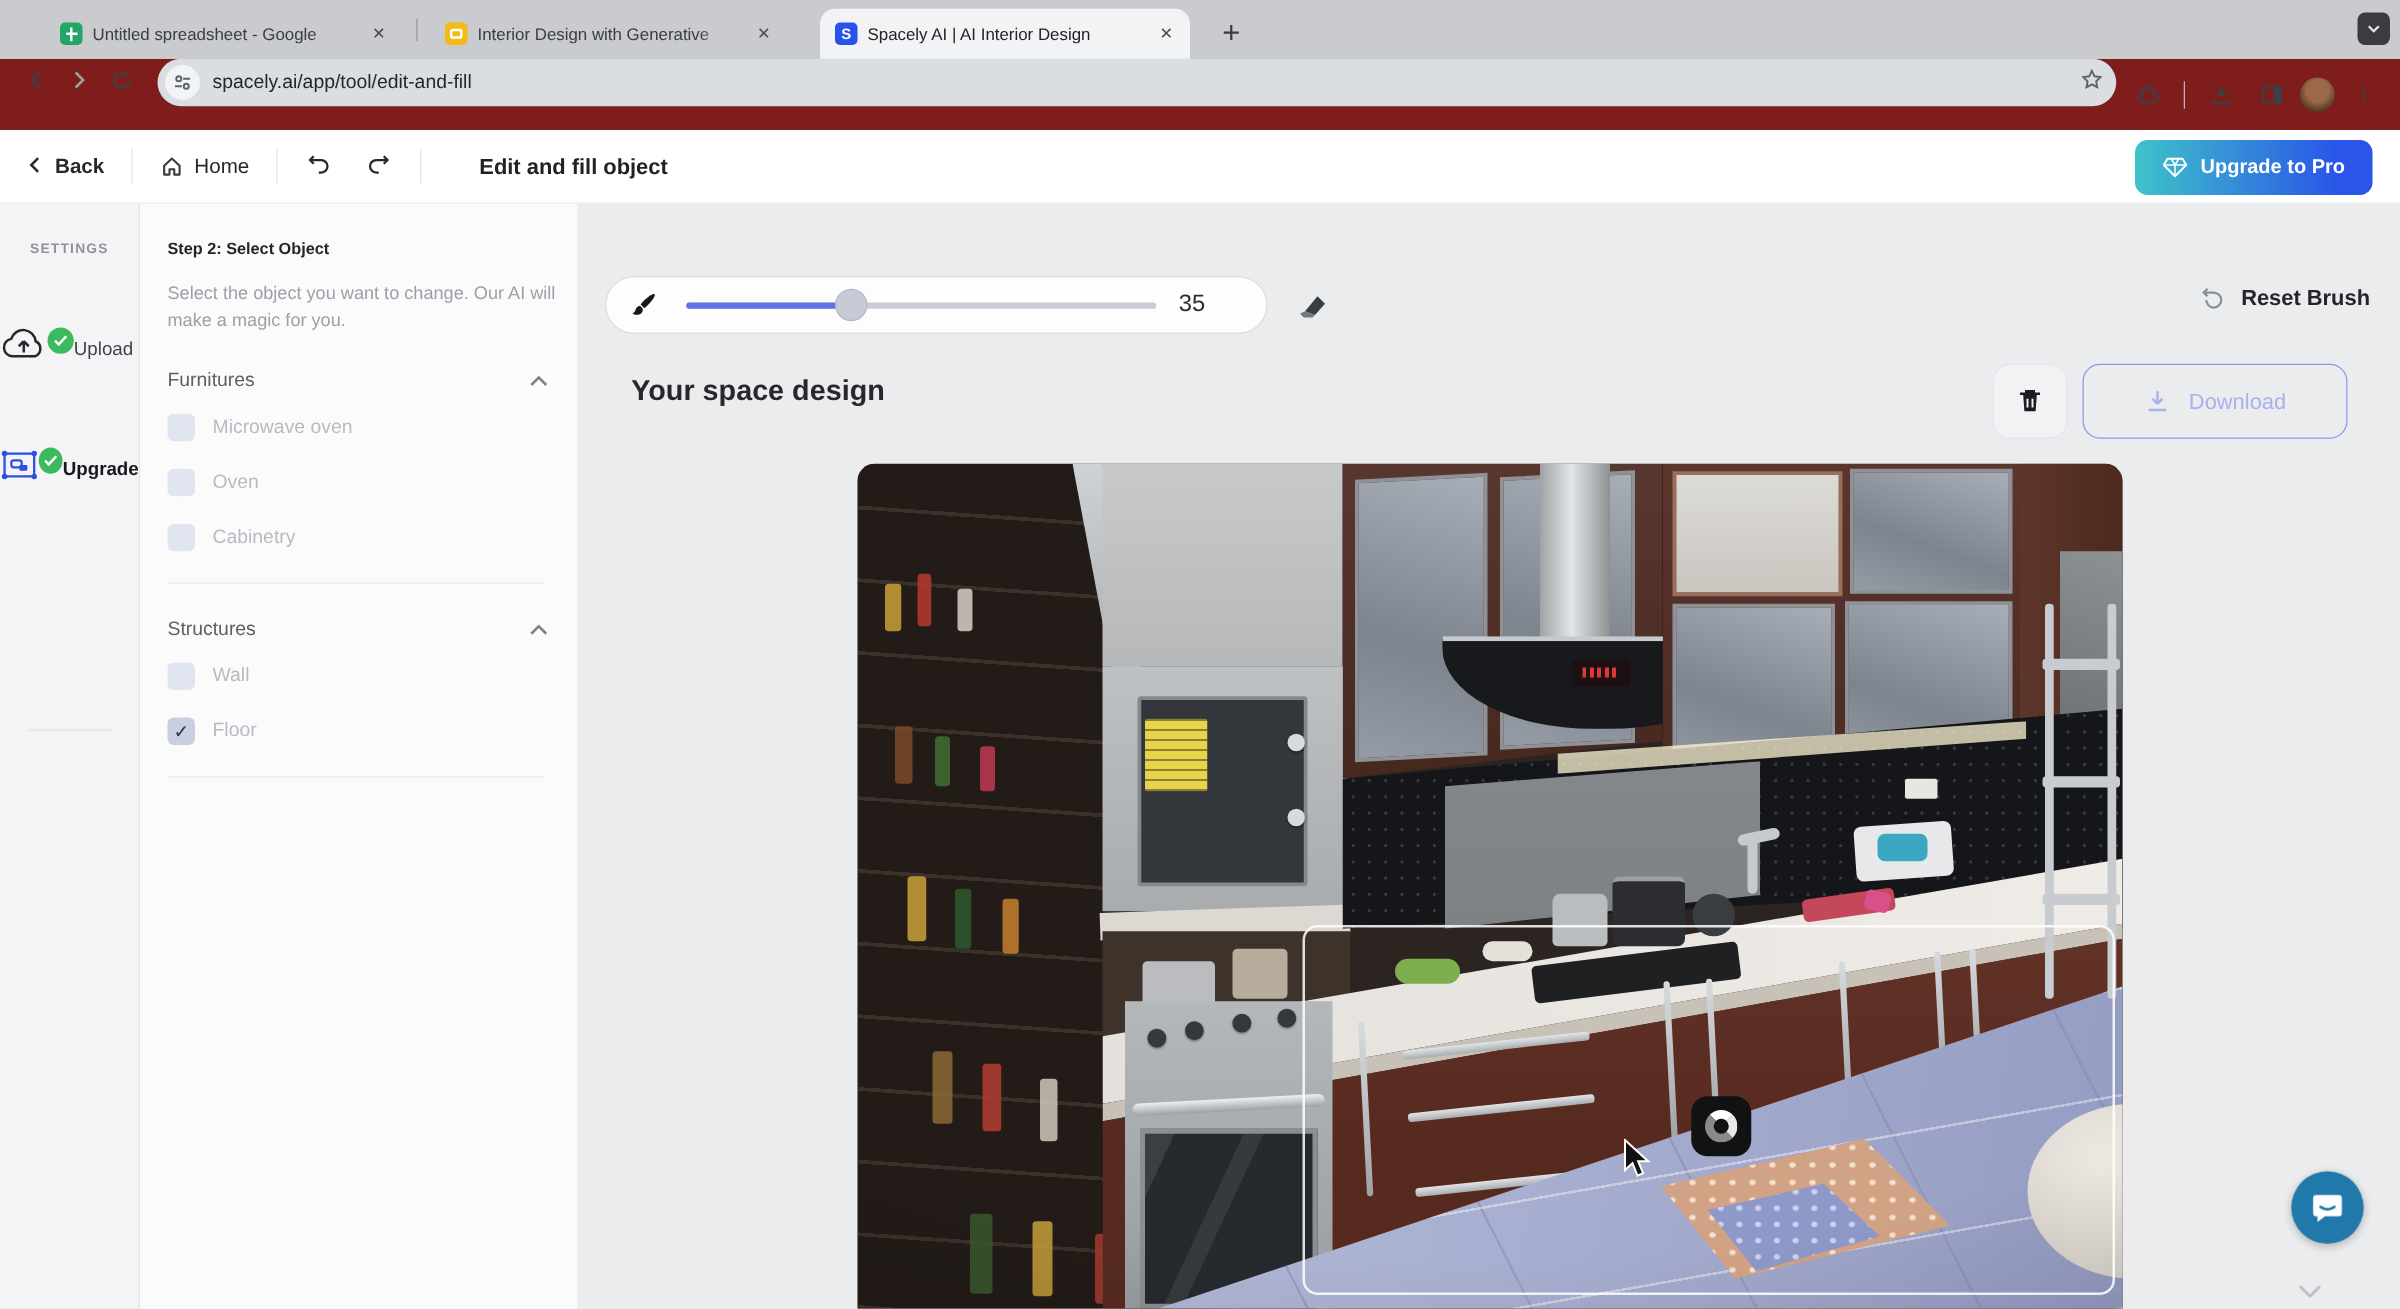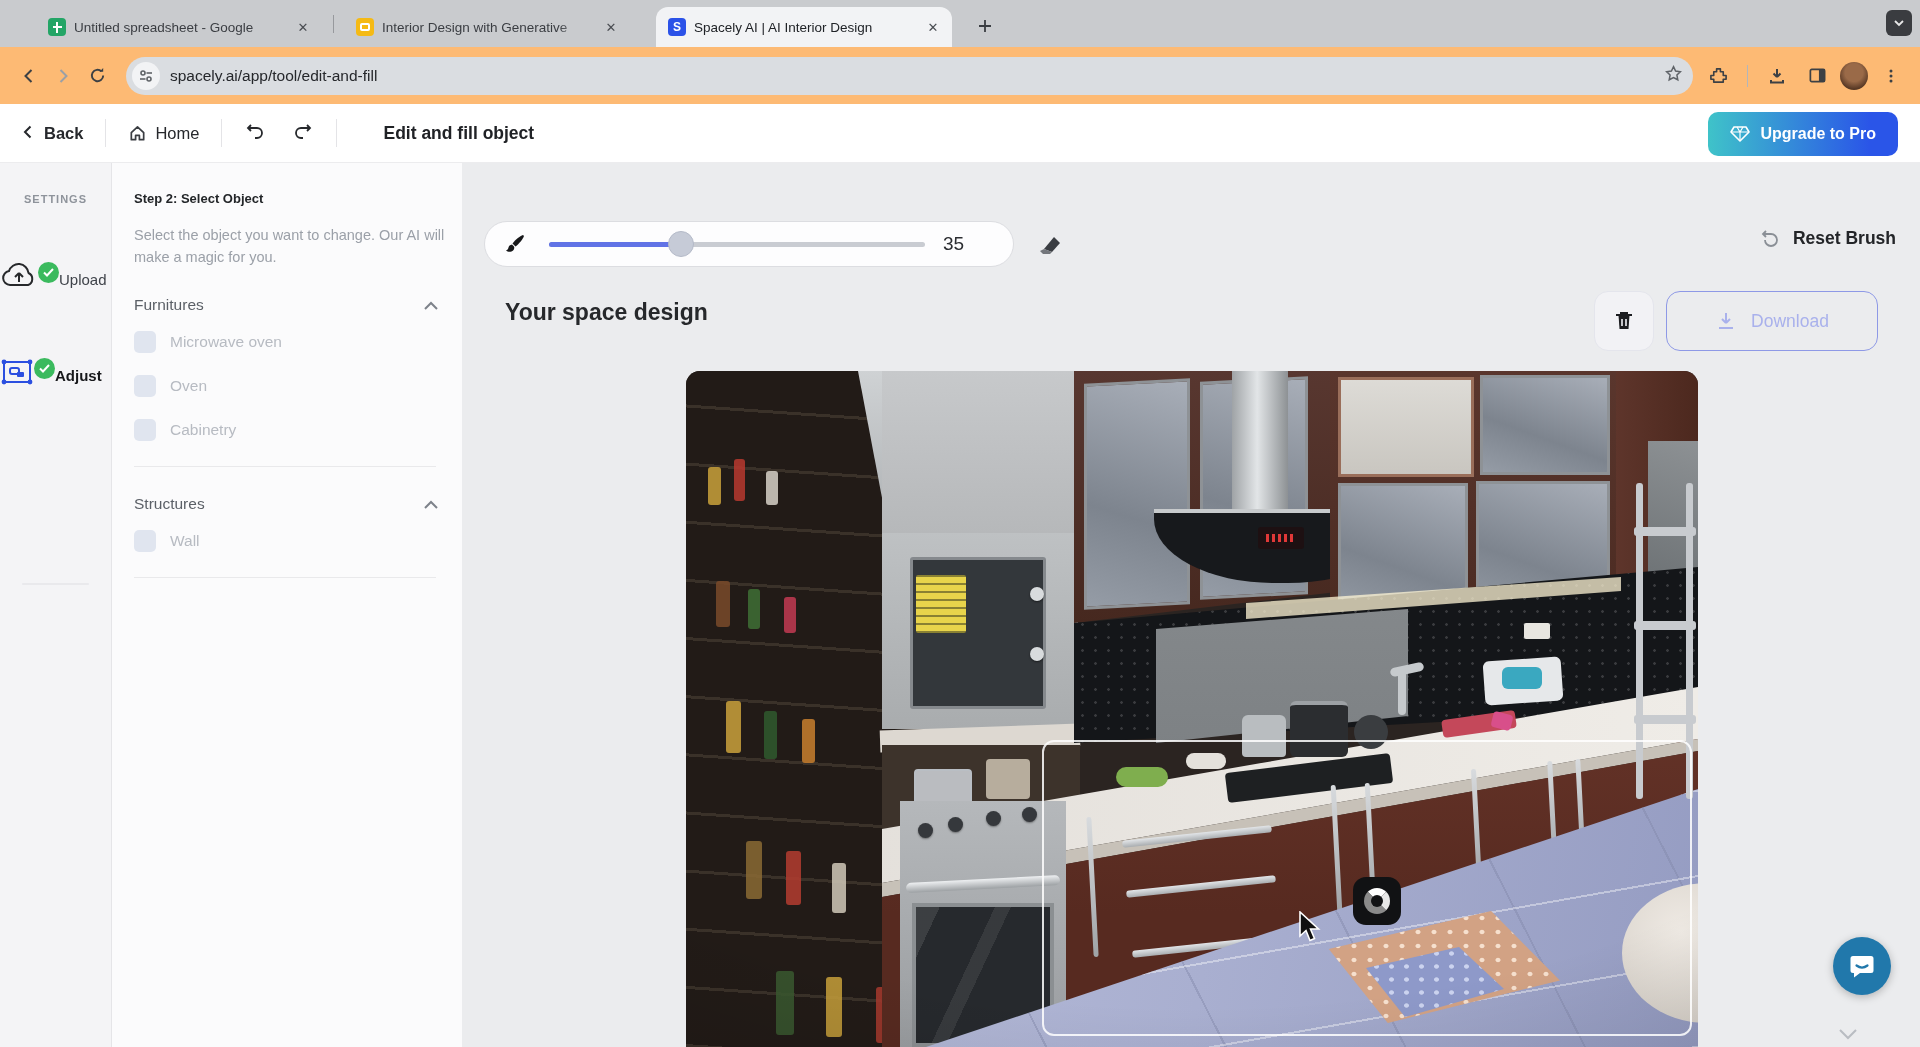--- a/index.html
+++ b/index.html
@@ -24,21 +24,21 @@
   .fav-slides i { width:10px; height:8px; border:2px solid #fff; border-radius:2px; display:block; }
   .fav-spacely { background:#2b52e8; color:#fff; font-size:12px; font-weight:bold; }
   .tab-close { width:18px; height:18px; border-radius:50%; display:flex; align-items:center;
                justify-content:center; color:#4a4d52; font-size:13px; flex:0 0 auto; }
   .tab-sep { position:absolute; top:15px; width:1px; height:18px; background:#97999d; }
   .newtab { position:absolute; top:13px; display:flex; align-items:center; justify-content:center;
             width:26px; height:26px; color:#3a3d42; }
   .strip-chevron { position:absolute; right:8px; top:10px; width:26px; height:26px; border-radius:6px;
             background:#3a3c40; color:#e8e8e8; display:flex; align-items:center; justify-content:center; }
 
-  .toolbar { height:57px; background:#fdba74; display:flex; align-items:center; padding:0 12px; }
+  .toolbar { height:57px; background:#7f1d1d; display:flex; padding:0 12px; }
   .nav-ic { width:34px; height:34px; display:flex; align-items:center; justify-content:center;
             border-radius:50%; color:#3c4044; flex:0 0 auto; }
   .nav-ic.disabled { color:#9ba0a6; }
   .omnibox { height:38px; flex:1; margin:0 8px 0 12px; background:#dadde1; border-radius:19px;
              display:flex; align-items:center; padding:0 10px 0 6px; min-width:0; }
   .site-chip { width:28px; height:28px; border-radius:50%; background:#f2f3f5; display:flex;
                align-items:center; justify-content:center; color:#5f6368; }
   .url { flex:1; font-size:15.5px; color:#25272b; margin-left:10px; white-space:nowrap; overflow:hidden; }
   .star { color:#5f6368; margin-left:8px; }
   .tb-right { display:flex; align-items:center; gap:6px; flex:0 0 auto; }
@@ -394,21 +394,21 @@
         <circle cx="4" cy="5" r="2.4" fill="#2b4fe0"></circle>
           <circle cx="30" cy="5" r="2.4" fill="#2b4fe0"></circle>
         <circle cx="4" cy="25" r="2.4" fill="#2b4fe0"></circle>
           <circle cx="30" cy="25" r="2.4" fill="#2b4fe0"></circle>
       </svg>
       <span class="badge">
         <svg width="11" height="9" viewBox="0 0 11 9">
             <path d="M1 4.5l3 3L10 1" fill="none" stroke="#fff" stroke-width="2"></path>
           </svg>
       </span>
-      <span class="lbl">Adjust</span>
+      <span class="lbl">Upgrade</span>
     </div>
     <div class="rail-div"></div>
   </div>
 
   <div class="panel">
     <h2>Step 2: Select Object</h2>
     <p class="desc">Select the object you want to change. Our AI will make a magic for you.</p>
 
     <div class="group-head">
       <span>Furnitures</span>
@@ -437,20 +437,24 @@
       <span>Structures</span>
       <span class="chev-up">
         <svg width="14" height="9" viewBox="0 0 14 9">
             <path d="M1 8l6-6 6 6" fill="none" stroke="currentColor" stroke-width="2"></path>
           </svg>
       </span>
     </div>
     <div class="row">
       <span class="cbox"></span>
       <span class="lbl">Wall</span>
+    </div>
+    <div class="row">
+      <span class="cbox checked"></span>
+      <span class="lbl">Floor</span>
     </div>
 
     <div class="pdiv"></div>
   </div>
 
   <div class="main">
 
     <div class="brushbar">
       <svg width="24" height="24" viewBox="0 0 24 24">
         <path d="M20 3c-3 1-8 5-10.5 8.5l3 3C16 12 20 7 21 4z" fill="#17181a"></path>

